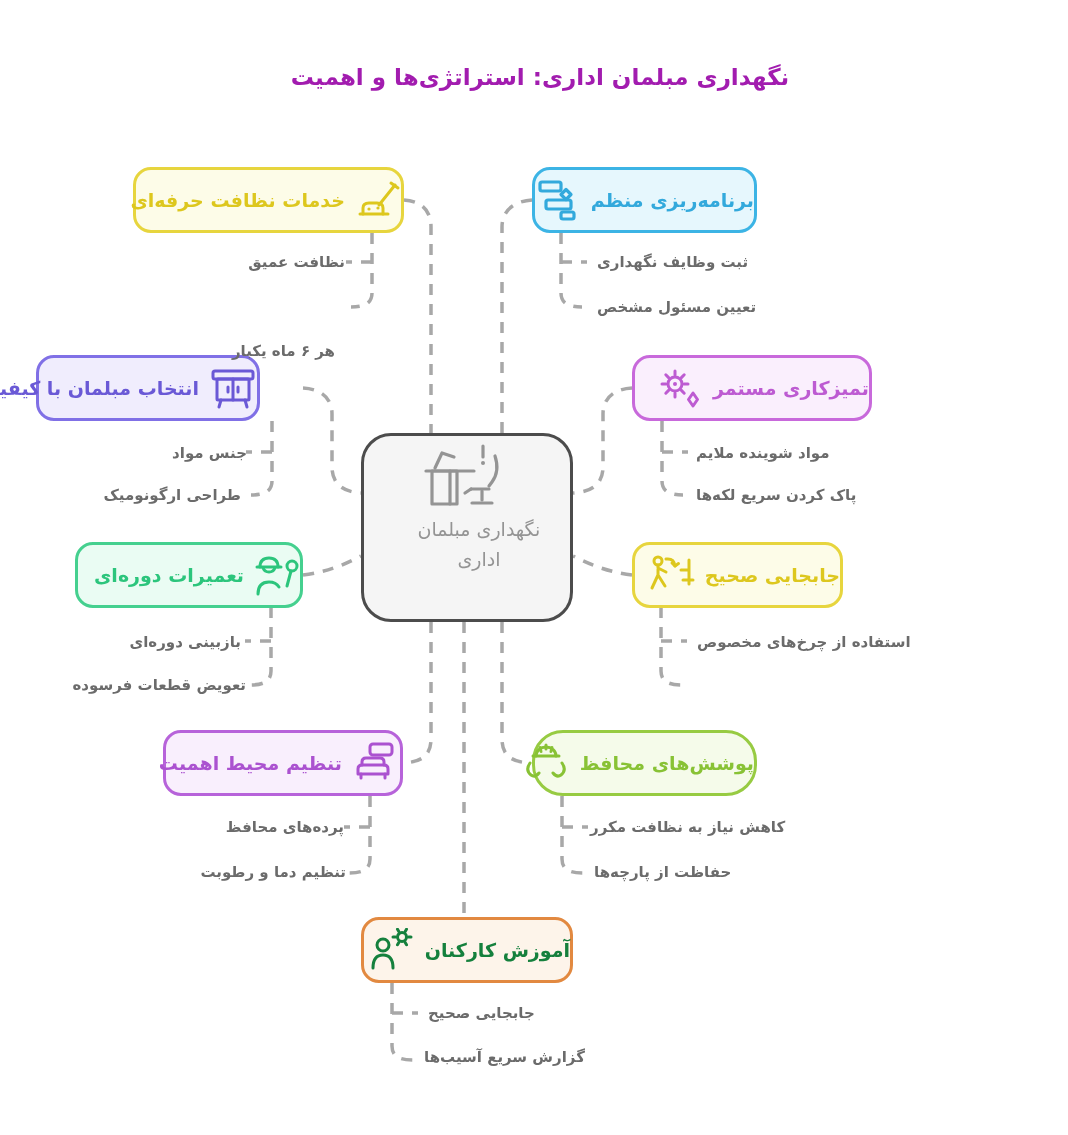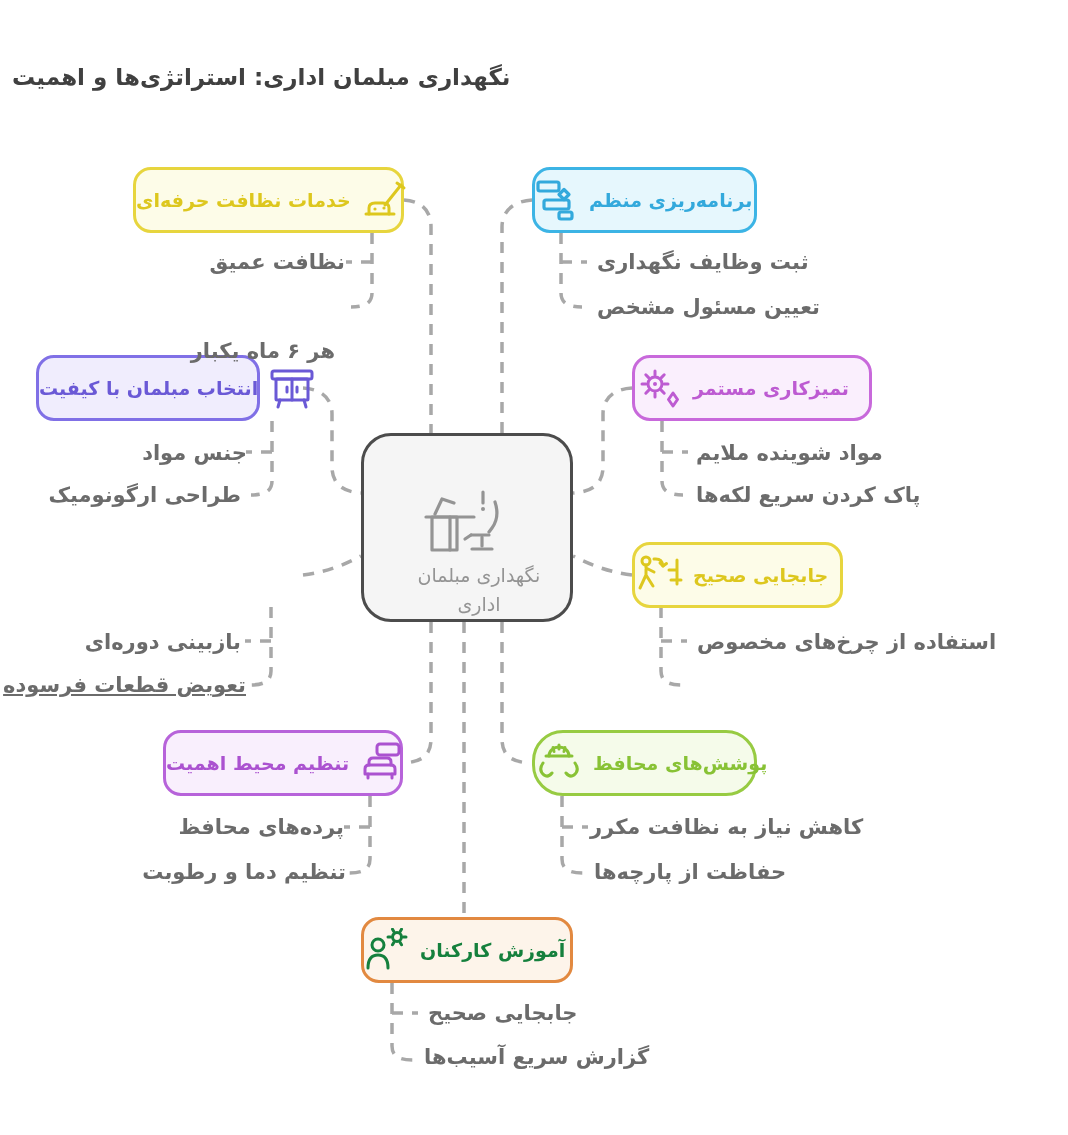--- a/index.html
+++ b/index.html
@@ -1,45 +1,45 @@
 <!DOCTYPE html>
 <html lang="fa"><head>
 <meta charset="utf-8">
 <style>
   html,body{margin:0;padding:0;background:#fff;}
   .canvas{position:relative;width:1068px;height:1135px;background:#ffffff;overflow:hidden;
           font-family:"DejaVu Sans",sans-serif;direction:rtl;}
   .wires{position:absolute;inset:0;pointer-events:none;}
-  .title{position:absolute;top:64px;left:12px;right:0;margin:0;text-align:left;
-         font-size:23px;font-weight:bold;color:#404040;}
+  .title{position:absolute;top:64px;left:12px;right:0;margin:0;text-align:center;
+         font-size:23px;font-weight:bold;color:#a21caf;}
   .node{position:absolute;height:66px;box-sizing:border-box;border:3px solid #ccc;
-        border-radius:18px;display:flex;align-items:center;justify-content:flex-end;gap:10px;
+        border-radius:18px;display:flex;align-items:center;justify-content:flex-start;gap:10px;
         font-size:19px;font-weight:bold;white-space:nowrap;background:#fff;}
   .node svg{flex:0 0 auto;display:block;}
   .central{flex-direction:column;gap:2px;font-weight:normal;border-radius:30px;
            font-size:19px;line-height:1.45;padding-top:6px;}
   .central .cline{display:block;margin-left:24px;}
   
   .nb0{left:133px;top:167px;width:271px;}
   .nb1{left:532px;top:167px;width:225px;}
   .nb2{left:36px; top:355px;width:224px;}
   .nb3{left:632px;top:355px;width:240px;}
   .nb4{left:75px; top:542px;width:228px;}
   .nb5{left:632px;top:542px;width:211px;}
   .nb6{left:163px;top:730px;width:240px;}
   .nb7{left:532px;top:730px;width:225px;}
   .nb8{left:361px;top:917px;width:212px;}
   .ncenter{left:361px;top:433px;width:212px;height:189px;}
   
-  .sub{position:absolute;font-size:21px;font-weight:600;color:#6b6b6b;line-height:26px;white-space:nowrap;}
+  .sub{position:absolute;font-size:15px;font-weight:600;color:#6b6b6b;line-height:26px;white-space:nowrap;}
   .s0a{right:723px;top:249px;} .s0b{right:733px;top:294px;margin-top:44px;}
   .s1a{left:597px;top:249px;}  .s1b{left:597px;top:294px;}
   .s2a{right:821px;top:440px;} .s2b{right:827px;top:482px;}
   .s3a{left:696px;top:440px;}  .s3b{left:696px;top:482px;}
-  .s4a{right:827px;top:629px;} .s4b{right:822px;top:672px;text-decoration:underline;}
+  .s4a{right:827px;top:629px;} .s4b{right:822px;top:672px;}
   .s5a{left:697px;top:629px;}  .s5b{left:697px;top:672px;}
   .s6a{right:724px;top:814px;} .s6b{right:722px;top:859px;}
   .s7a{left:590px;top:814px;}  .s7b{left:594px;top:859px;}
   .s8a{left:428px;top:1000px;} .s8b{left:424px;top:1044px;}
 </style>
 </head>
 <body>
 
 <div class="canvas">
 
@@ -131,20 +131,31 @@
   <div class="node nb3" style="border-color: rgb(200, 105, 219); background: rgb(250, 239, 253); color: rgb(189, 91, 210);">
     <span>تمیزکاری مستمر</span>
     <svg width="48" height="46" viewBox="0 0 48 46" fill="none" stroke="currentColor" stroke-width="3" stroke-linecap="round" stroke-linejoin="round">
       <circle cx="20" cy="19" r="7"></circle>
       <circle cx="20" cy="19" r="2" fill="currentColor" stroke="none"></circle>
       <path d="M29 19 h4 M26.4 25.4 l2.8 2.8 M20 28 v4 M13.6 25.4 l-2.8 2.8 M11 19 h-4 M13.6 12.6 l-2.8 -2.8 M20 10 v-4 M26.4 12.6 l2.8 -2.8"></path>
       <path d="M38 28 l4.5 6.5 l-4.5 6.5 l-4.5 -6.5 z"></path>
     </svg>
   </div>
 
+  <div class="node nb4" style="border-color: rgb(69, 208, 143); background: rgb(234, 252, 243); color: rgb(44, 197, 124);">
+    <svg width="46" height="42" viewBox="0 0 46 42" fill="none" stroke="currentColor" stroke-width="3" stroke-linecap="round" stroke-linejoin="round">
+      <path d="M6 13 q0 -9 9 -9 q9 0 9 9"></path>
+      <path d="M3 13 h24"></path>
+      <path d="M9 14 a6.5 6.5 0 0 0 12 0"></path>
+      <path d="M4 40 q0 -12 11 -12 q7 0 10 5"></path>
+      <circle cx="38" cy="12" r="5"></circle>
+      <path d="M37 17 l-4 15"></path>
+    </svg>
+    <span>تعمیرات دوره‌ای</span>
+  </div>
 
   <div class="node nb5" style="border-color: rgb(231, 213, 62); background: rgb(253, 252, 232); color: rgb(221, 199, 30);">
     <span>جابجایی صحیح</span>
     <svg width="48" height="42" viewBox="0 0 48 42" fill="none" stroke="currentColor" stroke-width="3" stroke-linecap="round" stroke-linejoin="round">
       <circle cx="11" cy="7" r="4"></circle>
       <path d="M11 11 v10 M11 14 l8 4 M11 21 l-6 13 M11 21 l7 11"></path>
       <path d="M19 5 q8 -1 9 7"></path>
       <path d="M25 9 l3 3 l3.5 -2.5"></path>
       <path d="M42 6 v20 M42 16 h-8 M36 26 h10 M42 26 v4"></path>
     </svg>

